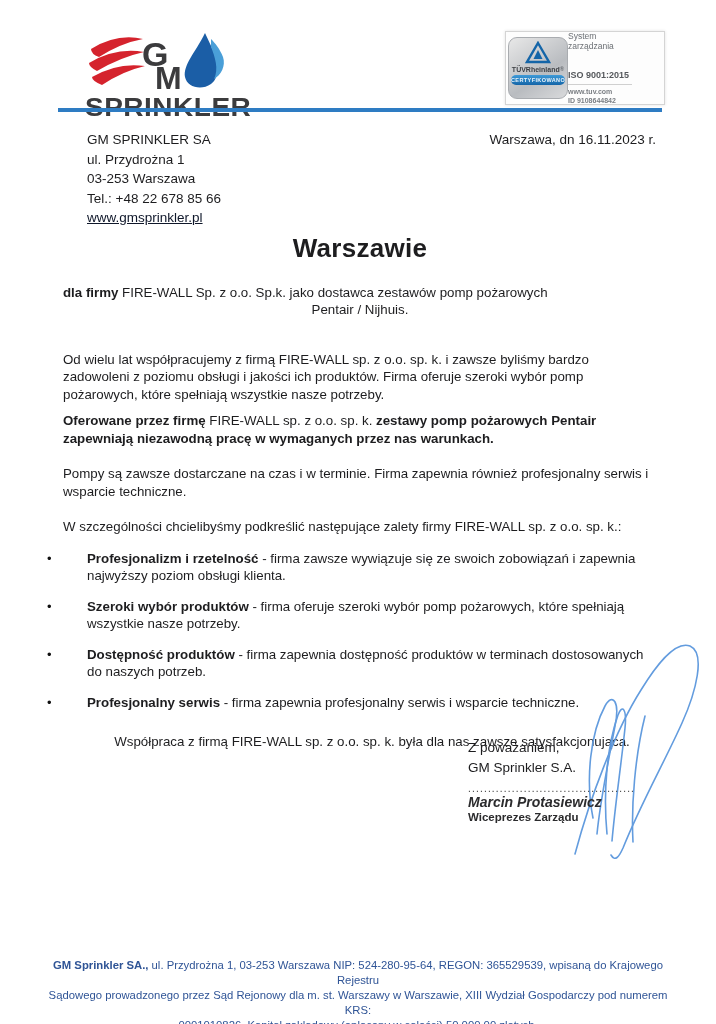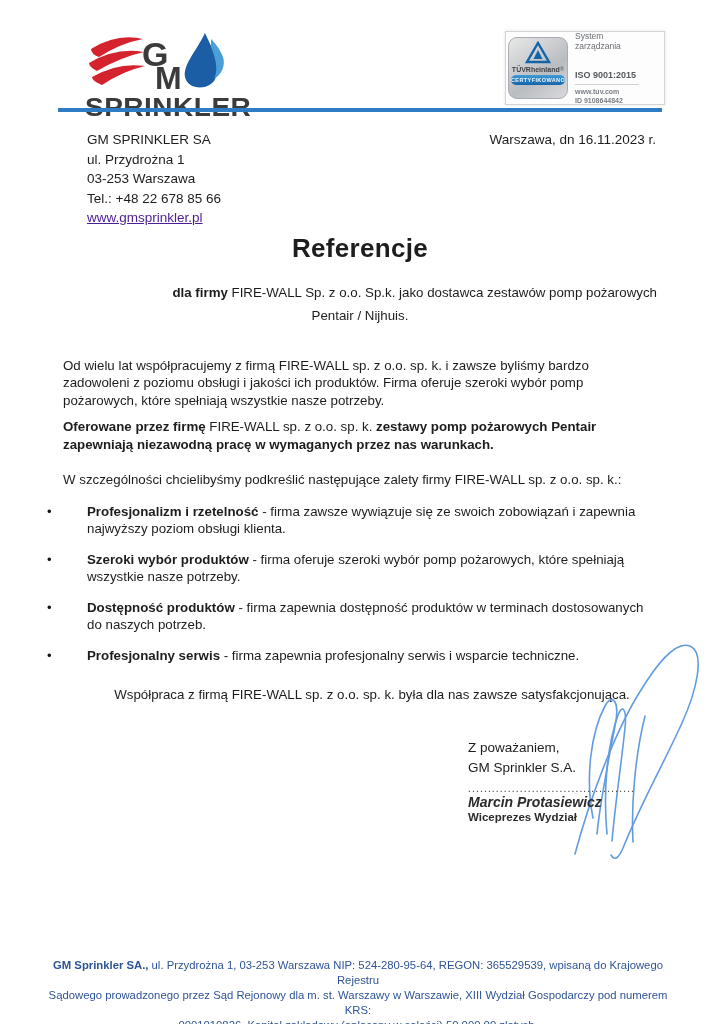--- a/index.html
+++ b/index.html
@@ -30,33 +30,33 @@
     border:1px solid #a9acb0;
     display:flex;flex-direction:column;align-items:center;justify-content:flex-start;
     padding-top:3px;box-sizing:border-box;
   }
   .tuv-brand{font-size:7px;font-weight:bold;color:#3c3f44;margin-top:1px;white-space:nowrap;}
   .tuv-band{
     margin-top:2px;width:54px;border-radius:6px;background:linear-gradient(180deg,#3f9bd8,#1465a8);
     color:#eaf4fb;font-size:5.5px;font-weight:bold;text-align:center;padding:2px 0;
     letter-spacing:.4px;
   }
-  .tuv-right{flex:1;padding-left:7px;font-size:8.5px;line-height:10.5px;color:#6b6f74;}
+  .tuv-right{flex:1;font-size:8.5px;line-height:10.5px;color:#6b6f74;}
   .tuv-right .iso{color:#55585c;font-weight:bold;font-size:9px;margin-top:18px;}
   .tuv-right .small{font-size:7px;font-weight:bold;line-height:8.5px;color:#7a7e83;}
   .tuv-right .div{border-top:1px solid #d0d0d0;margin:4px 0 3px 0;width:64px;}
   .regmark{font-size:6px;color:#6b6f74;vertical-align:top;}
   
   .sender{position:absolute;left:87px;top:130px;font-size:13.5px;line-height:19.5px;}
-  .sender a{color:#4c1d95;}
+  .sender a{color:#0f172a;}
   .date{position:absolute;right:60px;top:132px;font-size:13.5px;}
   
   .body{position:absolute;left:63px;top:240px;width:594px;font-size:13.3px;line-height:17.5px;}
   .title{text-align:center;font-size:26px;font-weight:bold;margin:0 0 26px 0;letter-spacing:.3px;}
-  .intro{text-align:right;margin-bottom:6px;}
+  .intro{text-align:left;}
   .intro2{text-align:center;margin-bottom:32px;}
   .b{font-weight:bold;}
   p.para{margin:0 0 9px 0;}
   p.para.gap{margin-bottom:18px;}
   ul.points{list-style:none;margin:14px 0 1px 0;padding:0;}
   ul.points li{position:relative;padding-left:24px;margin-bottom:13px;}
   ul.points li::before{content:"•";position:absolute;left:-16px;top:0;font-size:13px;color:#111;}
   .closing{margin:22px 0 0 24px;text-align:center;}
   
   .signoff{position:absolute;left:468px;top:738px;width:225px;text-align:left;font-size:13.5px;line-height:20px;}
@@ -117,29 +117,30 @@
     <div>GM SPRINKLER SA</div>
     <div>ul. Przydrożna 1</div>
     <div>03-253 Warszawa</div>
     <div>Tel.: +48 22 678 85 66</div>
     <div><a href="#">www.gmsprinkler.pl</a></div>
   </div>
 
   <div class="date">Warszawa, dn 16.11.2023 r.</div>
 
   <div class="body">
-    <div class="title">Referencje</div>
+    <div class="title">Warszawie</div>
 
     <div class="intro"><span class="b">dla firmy</span><span> FIRE-WALL Sp. z o.o. Sp.k. jako dostawca zestawów pomp pożarowych</span></div>
     <div class="intro2">Pentair / Nijhuis.</div>
 
     <p class="para">Od wielu lat współpracujemy z firmą FIRE-WALL sp. z o.o. sp. k. i zawsze byliśmy bardzo zadowoleni z poziomu obsługi i jakości ich produktów. Firma oferuje szeroki wybór pomp pożarowych, które spełniają wszystkie nasze potrzeby.</p>
 
     <p class="para gap"><span class="b">Oferowane przez firmę</span><span> FIRE-WALL sp. z o.o. sp. k. </span><span class="b">zestawy pomp pożarowych Pentair zapewniają niezawodną pracę w wymaganych przez nas warunkach.</span></p>
 
+    <p class="para gap">Pompy są zawsze dostarczane na czas i w terminie. Firma zapewnia również profesjonalny serwis i wsparcie techniczne.</p>
 
     <p class="para">W szczególności chcielibyśmy podkreślić następujące zalety firmy FIRE-WALL sp. z o.o. sp. k.:</p>
 
     <ul class="points">
       <li><span class="b">Profesjonalizm i rzetelność</span><span> - firma zawsze wywiązuje się ze swoich zobowiązań i zapewnia najwyższy poziom obsługi klienta.</span></li>
       <li><span class="b">Szeroki wybór produktów</span><span> - firma oferuje szeroki wybór pomp pożarowych, które spełniają wszystkie nasze potrzeby.</span></li>
       <li><span class="b">Dostępność produktów</span><span> - firma zapewnia dostępność produktów w terminach dostosowanych do naszych potrzeb.</span></li>
       <li><span class="b">Profesjonalny serwis</span><span> - firma zapewnia profesjonalny serwis i wsparcie techniczne.</span></li>
     </ul>
 
@@ -153,21 +154,21 @@
       <path d="M62 198 C58 156, 62 110, 73 79 C77 68, 82 72, 80 92 C76 130, 70 170, 67 205"></path>
       <path d="M88 206 C86 170, 90 120, 100 80"></path>
     </g>
   </svg>
 
   <div class="signoff">
     <div>Z poważaniem,</div>
     <div>GM Sprinkler S.A.</div>
     <div class="dots">..........................................</div>
     <div class="name">Marcin Protasiewicz</div>
-    <div class="role">Wiceprezes Wydział</div>
+    <div class="role">Wiceprezes Zarządu</div>
   </div>
 
   <div class="footer">
     <span class="b">GM Sprinkler SA.,</span><span> ul. Przydrożna 1, 03-253 Warszawa NIP: 524-280-95-64, REGON: 365529539, wpisaną do Krajowego Rejestru</span><br>
     <span>Sądowego prowadzonego przez Sąd Rejonowy dla m. st. Warszawy w Warszawie, XIII Wydział Gospodarczy pod numerem KRS:</span><br>
     <span>0001010826, Kapitał zakładowy (opłacony w całości) 50 000,00 złotych.</span>
   </div>
 
 </div>
 

